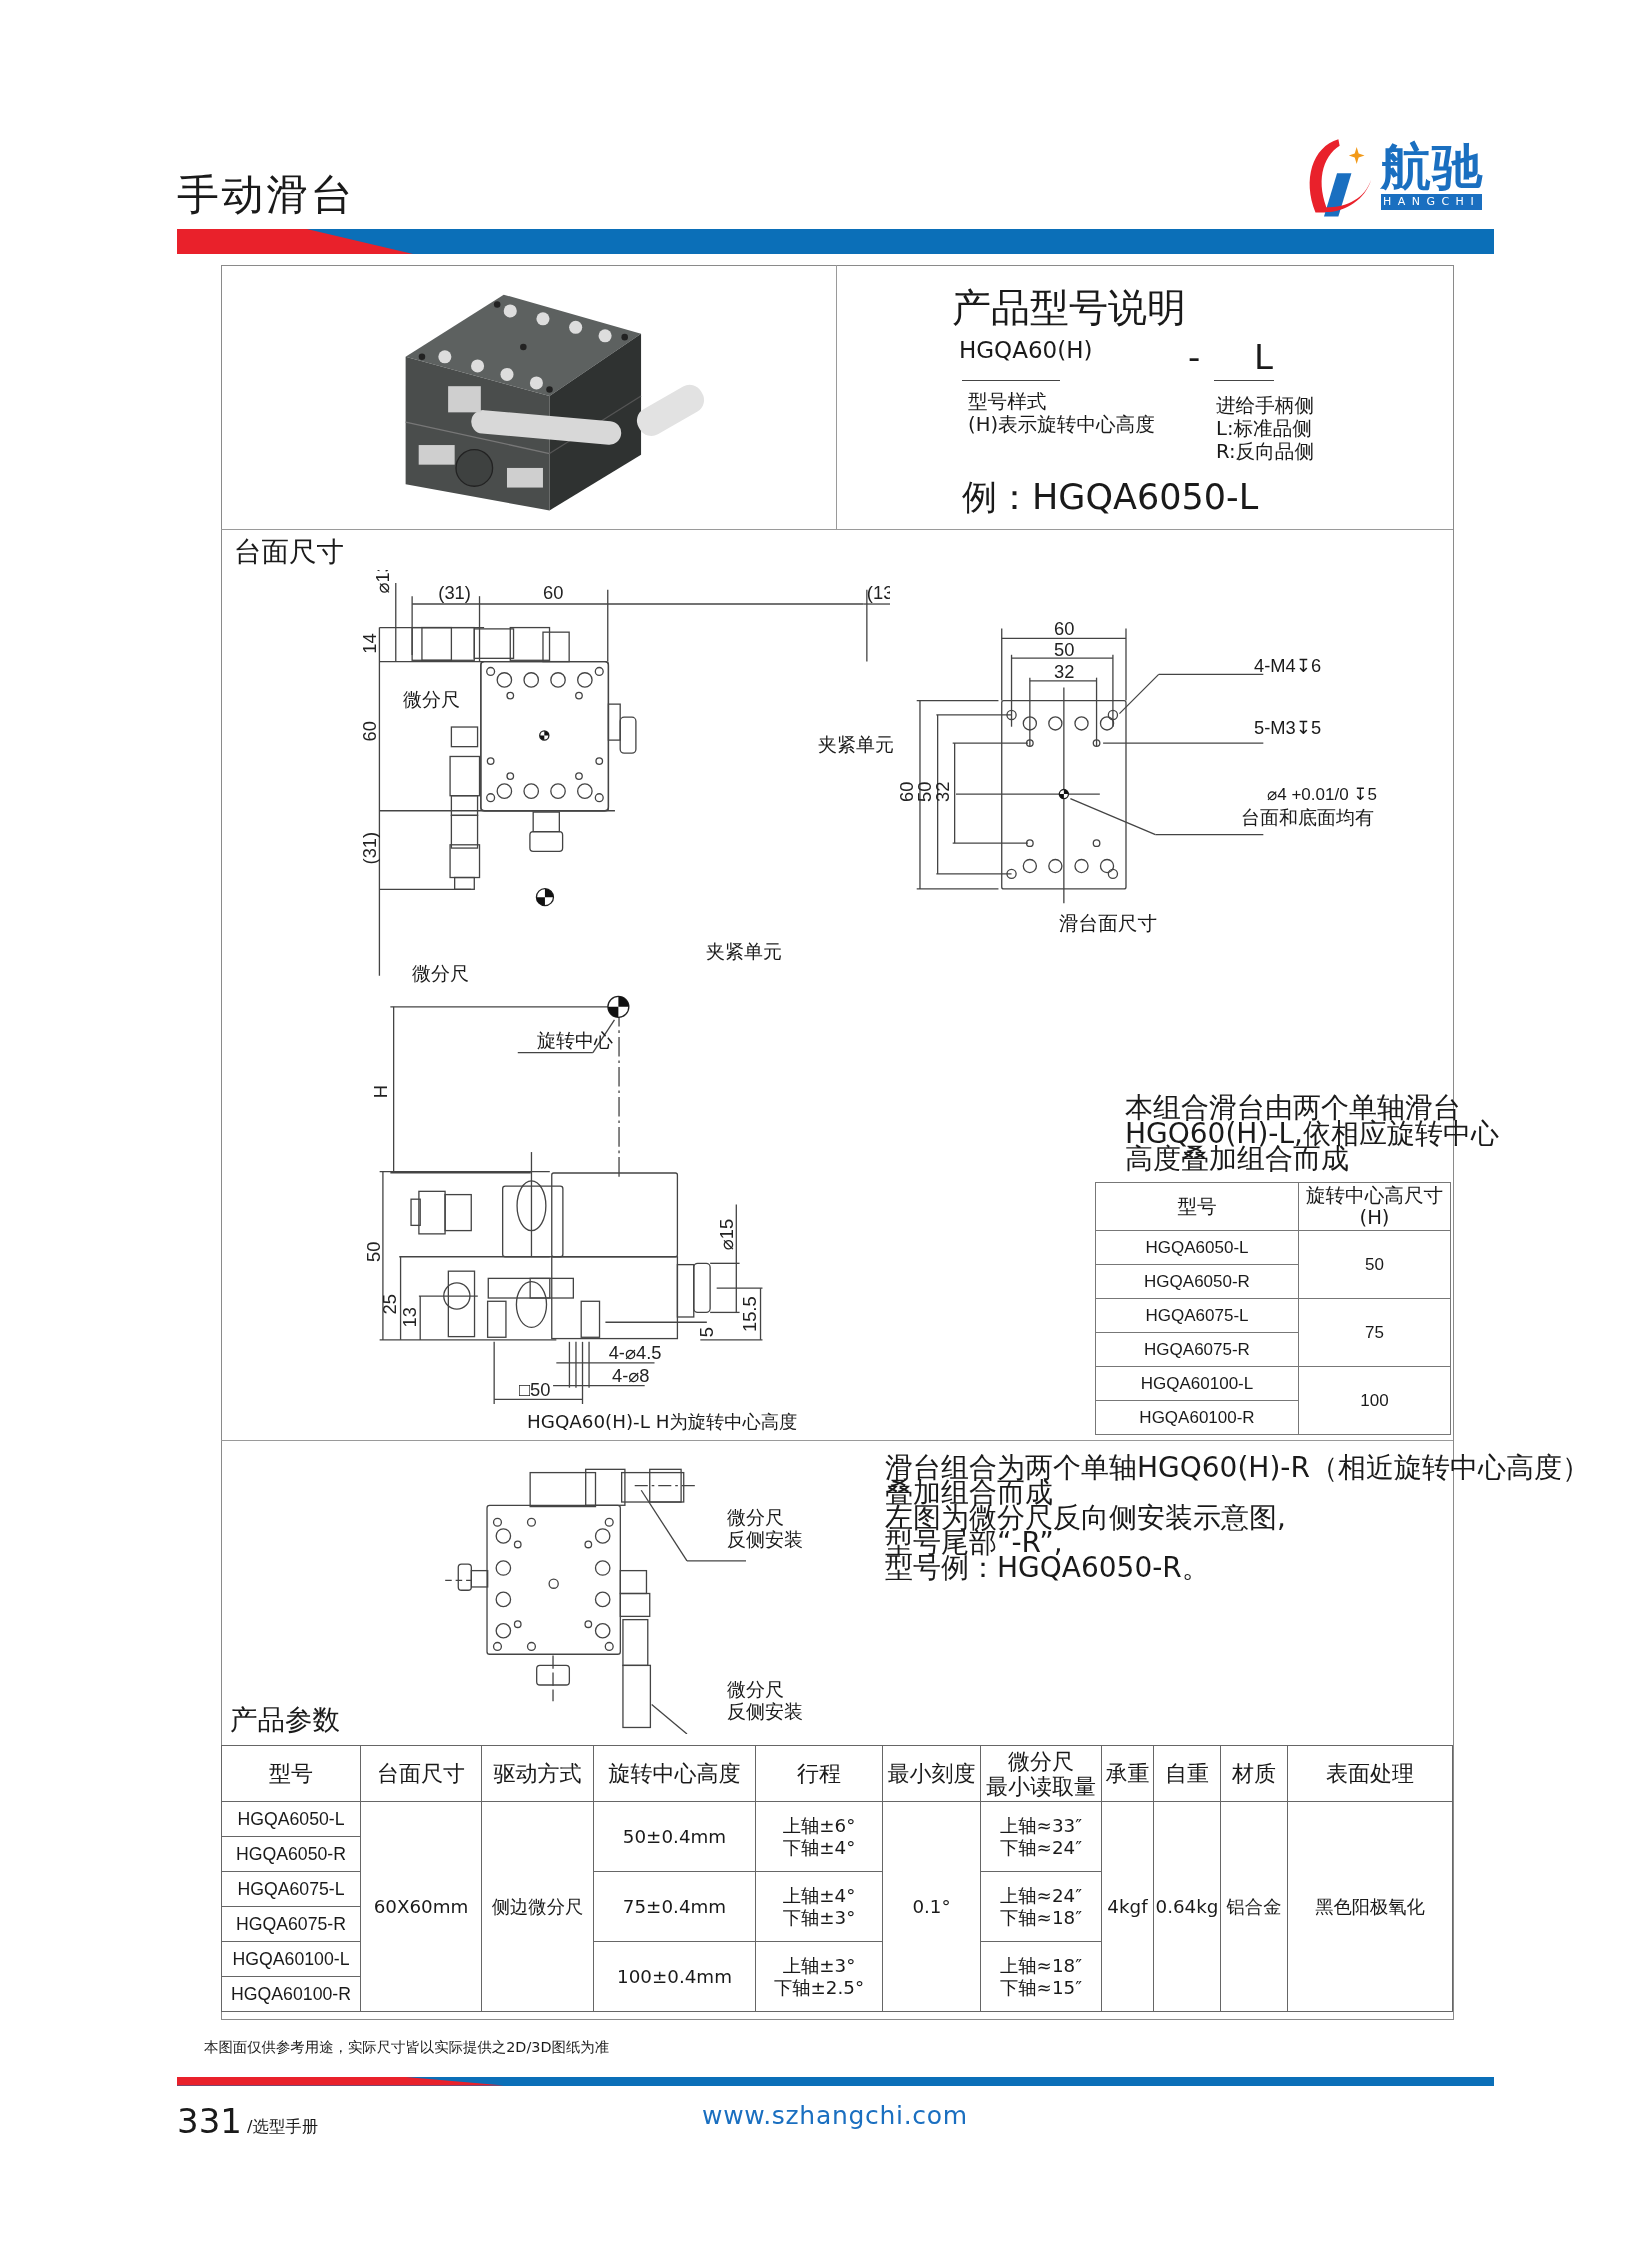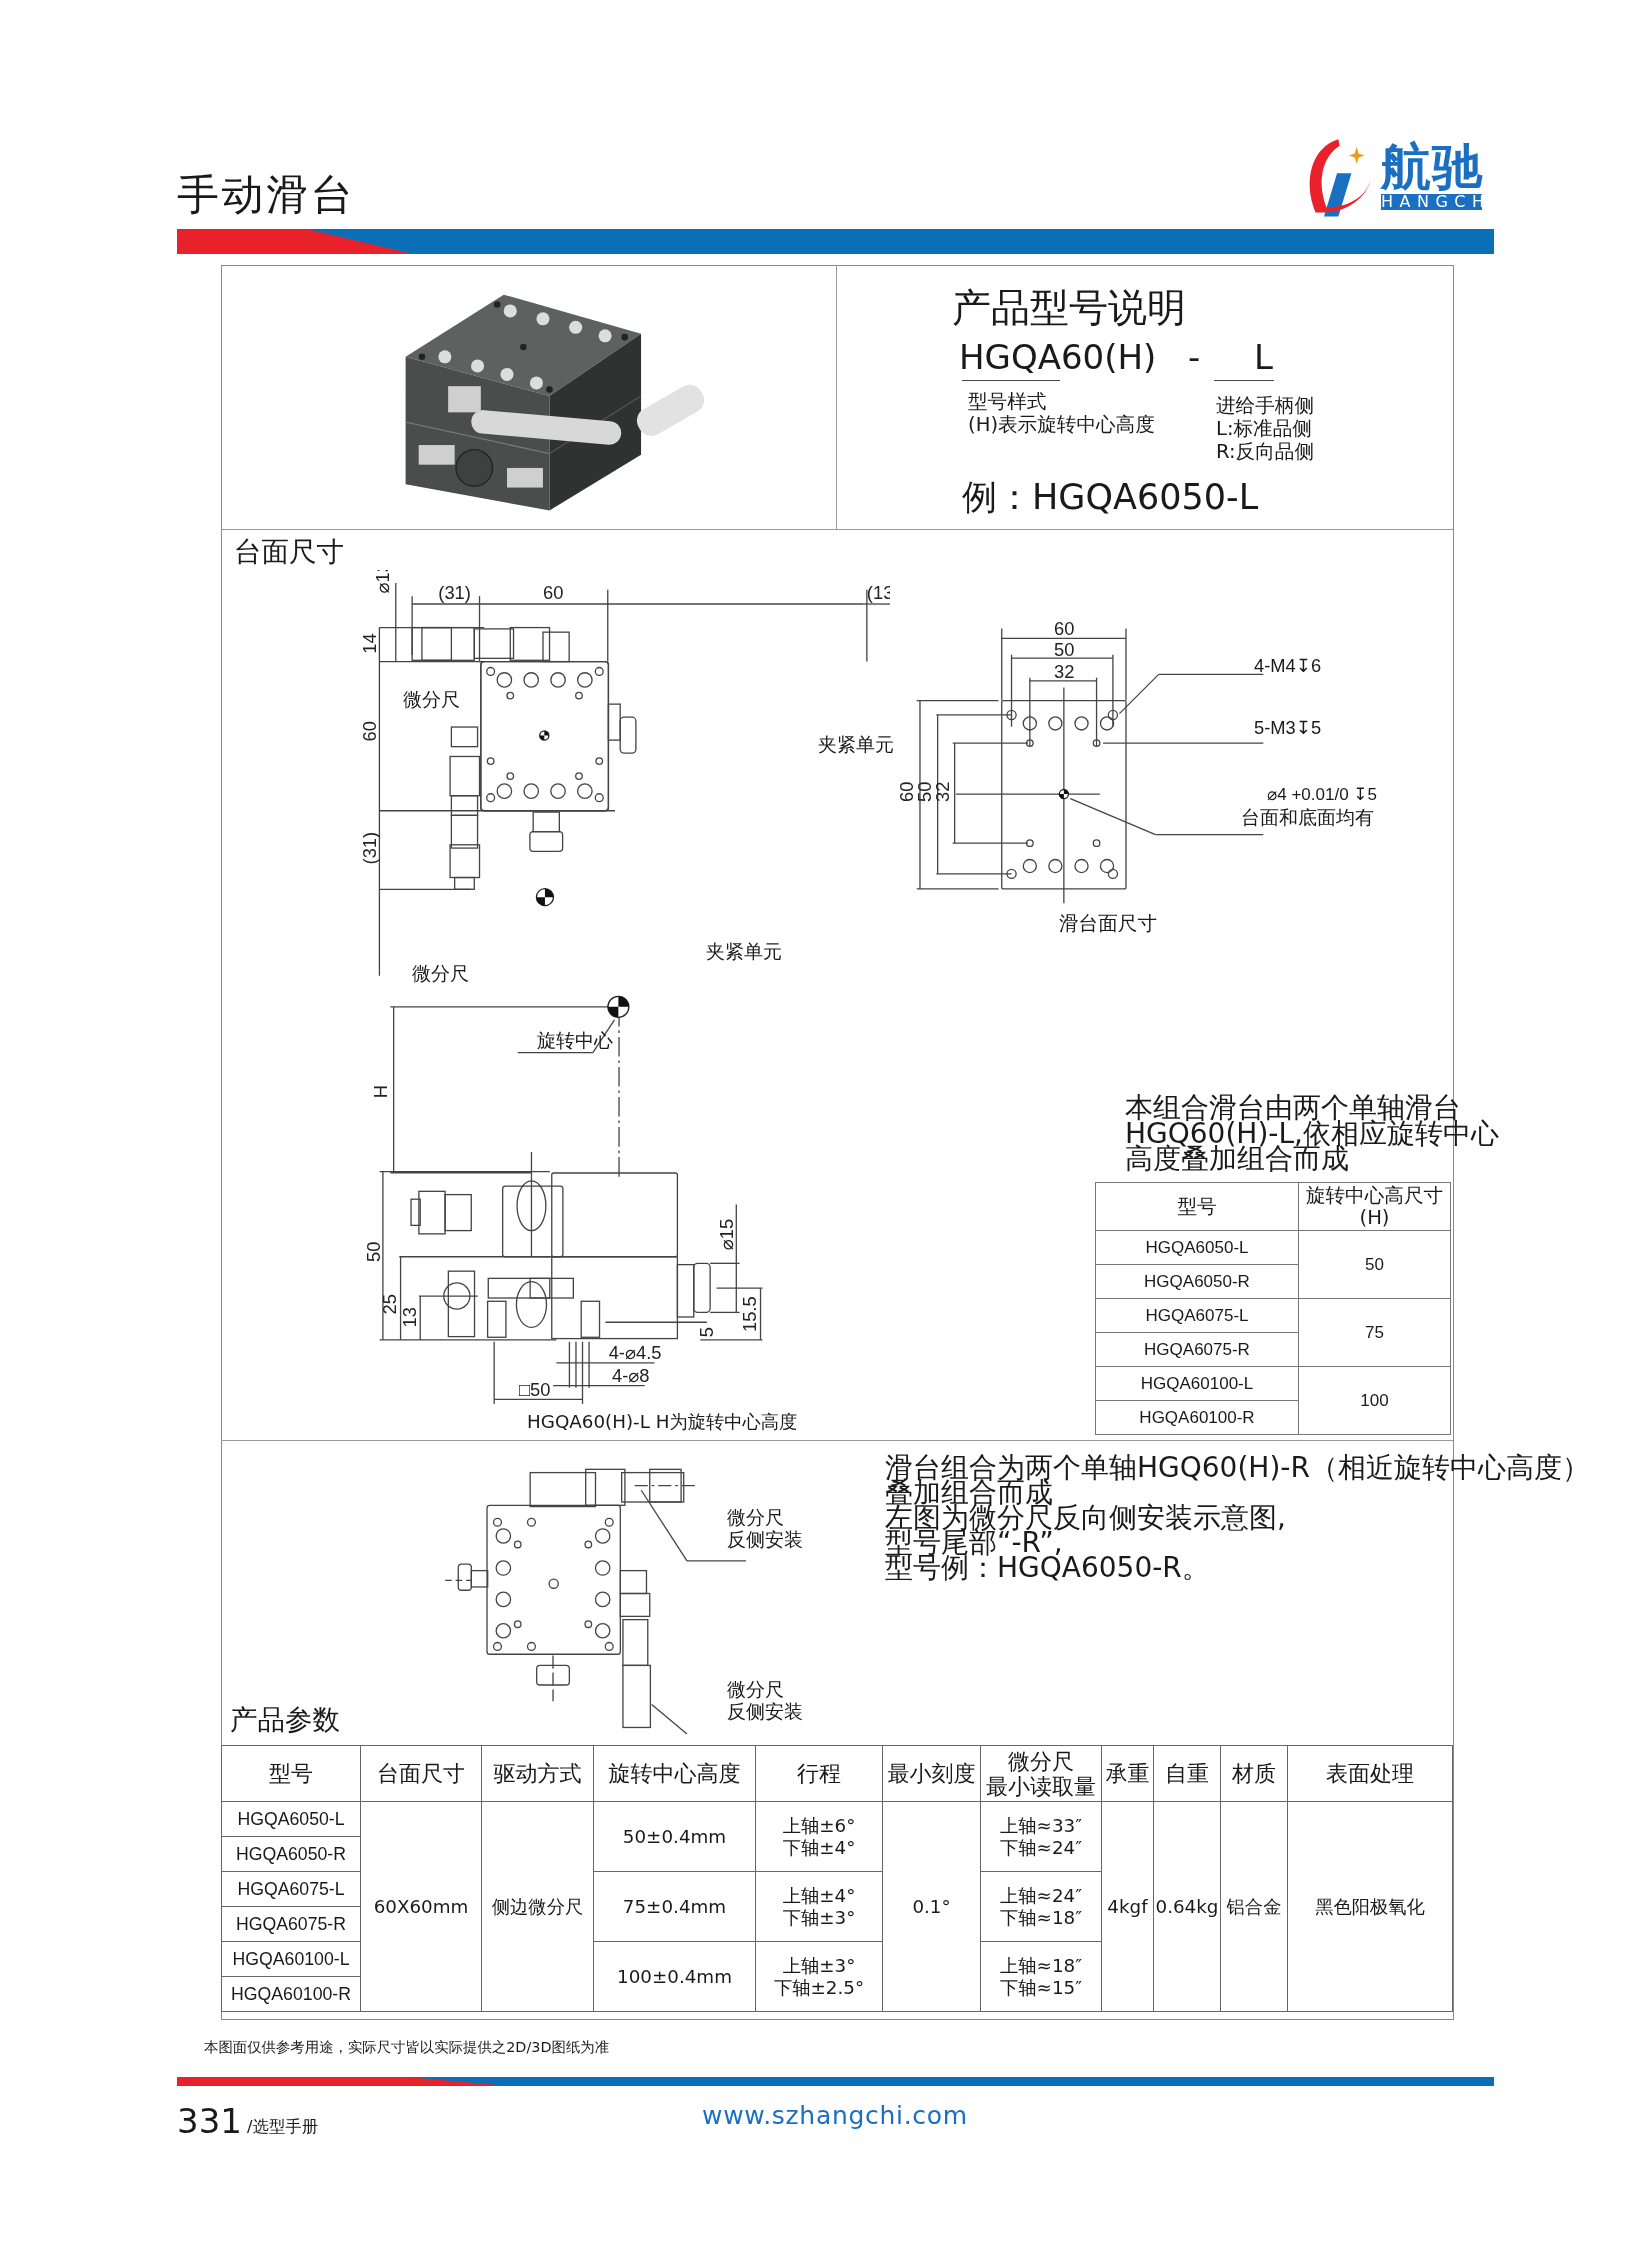--- a/index.html
+++ b/index.html
@@ -1,29 +1,29 @@
 <!DOCTYPE html>
 <html style="font-size:10.5px"><head>
 <meta charset="utf-8">
 <style>
   html, body { margin:0; padding:0; background:#fff; }
   body { width:1647px; height:2250px; position:relative; font-family:"DejaVu Sans", "Liberation Sans", sans-serif; color:#1a1a1a; overflow:hidden; }
   .abs { position:absolute; }
   .page-title { left:177px; top:167px; font-size:42px; letter-spacing:2.6px; }
   .logo { left:1299px; top:134px; width:196px; height:85px; }
   .logo-cn { position:absolute; left:82px; top:0; font-size:50px; font-weight:bold; color:#1a6fc0; letter-spacing:1.3px; }
-  .logo-en { position:absolute; left:82px; top:60px; width:101px; height:15.7px; background:#1a6fc0; color:#fff; font-size:16px; letter-spacing:6.5px; text-align:center; line-height:15.7px; }
+  .logo-en { position:absolute; left:82px; top:60px; width:101px; height:15.7px; background:#1a6fc0; color:#fff; font-size:11px; letter-spacing:6.5px; text-align:center; line-height:15.7px; }
   .band { left:177px; width:1317px; height:25px; background:#0b6fb8; }
   .band .red { position:absolute; left:0; top:0; height:100%; background:#e9212b; }
   .frame { left:221px; top:265px; width:1231px; height:1753px; border:1.3px solid #8a8a8a; }
   .hline { height:1.3px; background:#9a9a9a; }
   .vline { width:1.3px; background:#9a9a9a; }
   .sec-title { font-size:27.5px; }
   .model-head { left:952px; top:281px; font-size:39px; }
-  .model-code { left:959px; top:337px; font-size:34px; }
+  .model-code { left:959px; top:337px; font-size:23px; }
   .model-L { left:1254px; top:337px; font-size:34px; }
   .uline { height:1.3px; background:#444; }
   .small-note { font-size:19.6px; line-height:23px; }
   .example { left:962px; top:458px; font-size:35px;margin-top:16px; }
   .drawing { stroke:#444; fill:none; stroke-width:2; }
   .dim-text { font-size:28px; fill:#222; font-family:"Liberation Sans", sans-serif; }
   .cn-label { font-size:19px; fill:#222; font-family:"DejaVu Sans", sans-serif; }
   table { border-collapse:collapse; }
   .htab td { border:1.3px solid #777; text-align:center; font-size:17px; font-family:"Liberation Sans", sans-serif; }
   .htab .hd { font-size:19.6px; font-family:"DejaVu Sans", sans-serif; line-height:22px; }

